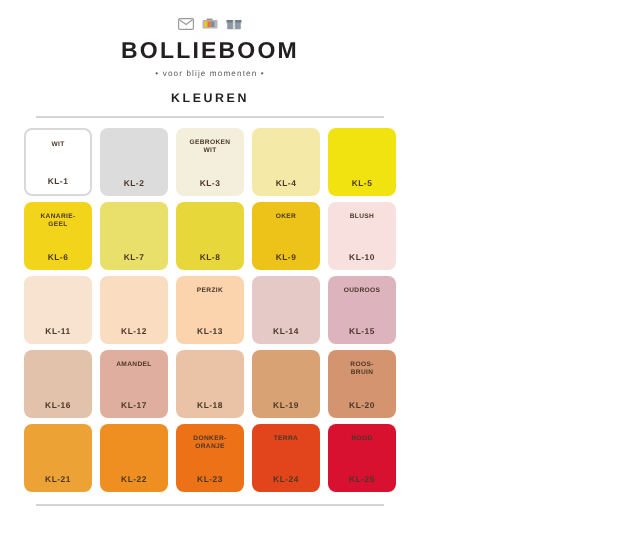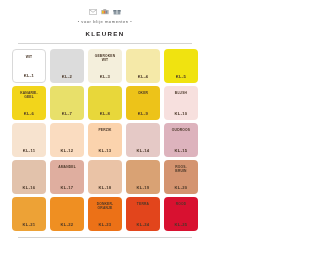--- a/index.html
+++ b/index.html
@@ -152,20 +152,21 @@
       </span>
       <span class="ico">
         <svg width="8" height="6" viewBox="0 0 16 12">
           <rect x="1.2" y="3.6" width="13.6" height="7.6" rx="0.8" fill="#8e9aa3"></rect>
           <rect x="0.4" y="2" width="15.2" height="2.6" rx="0.7" fill="#6f7d88"></rect>
           <rect x="6.9" y="2" width="2.2" height="9.2" fill="#d8dde0"></rect>
         </svg>
       </span>
     </div>
 
+    <div class="brand-title">BOLLIEBOOM</div>
     <div class="brand-tagline">• voor blije momenten •</div>
     <div class="section-title">KLEUREN</div>
     <div class="rule"></div>
   </div>
 
   <div class="grid">
       <div class="grid-row">
         <div class="swatch outlined" style="background: rgb(255, 255, 255);">
           <div class="sw-name">WIT</div>
           <div class="sw-code">KL-1</div>

